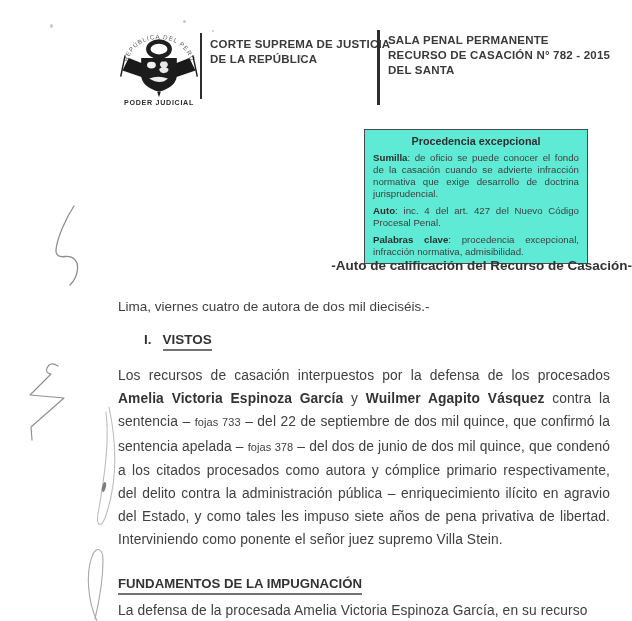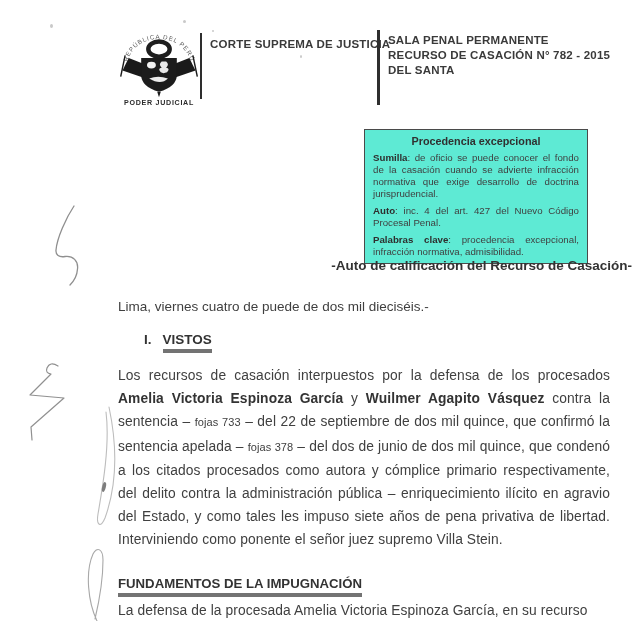--- a/index.html
+++ b/index.html
@@ -33,21 +33,21 @@
     text-align:justify;color:#3f3f3f;}
   .sumbox p:last-child{margin-bottom:1px;}
   .sumbox .lbl{font-weight:bold;color:#2e2e2e;}
 
   
   .doc-title{left:66px;top:258px;width:566px;text-align:right;
     font-weight:bold;font-size:13.5px;color:#333;}
   .dateline{left:118px;top:299px;font-size:13.5px;color:#3f3f3f;}
   .sec1{left:144px;top:332px;font-size:13.5px;font-weight:bold;color:#333;}
   .sec1 .num{margin-right:11px;}
-  .u-head{display:inline-block;border-bottom:4px solid #737373;padding-bottom:2px;}
+  .u-head{display:inline-block;border-bottom:2px solid #737373;padding-bottom:2px;}
   .para1{left:118px;top:364px;width:492px;
     font-size:13.8px;line-height:23.2px;letter-spacing:.1px;
     text-align:justify;color:#404040;}
   .b{font-weight:bold;color:#333;}
   .small-cite{font-size:11px;margin-top:12px;}
   .sec2{left:118px;top:576px;font-size:13.2px;font-weight:bold;color:#333;}
   .para2{left:118px;top:603px;width:500px;font-size:13.8px;
     letter-spacing:.1px;color:#404040;white-space:nowrap;}
 
   
@@ -82,40 +82,41 @@
     <path d="M 44 60 q 10 -4 21 0 q -8 8 -21 0 z" fill="#ededed"></path>
     <path d="M 53 75 L 57 75 L 55 81 Z" fill="#1c1c1c"></path>
   </g>
   <text x="55" y="90" text-anchor="middle" font-size="8" font-weight="bold" fill="#2c2c2c" letter-spacing="0.8">PODER JUDICIAL</text>
 </svg>
 
 <div class="abs vdiv vdiv1"></div>
 
 <div class="abs hdr-block hdr-court">
   <div>CORTE SUPREMA DE JUSTICIA</div>
+  <div>DE LA REPÚBLICA</div>
 </div>
 
 <div class="abs vdiv vdiv2"></div>
 
 <div class="abs hdr-block hdr-case">
   <div>SALA PENAL PERMANENTE</div>
   <div>RECURSO DE CASACIÓN N° 782 - 2015</div>
   <div>DEL SANTA</div>
 </div>
 
 <div class="abs sumbox">
   <div class="bx-title">Procedencia excepcional</div>
   <p><span class="lbl">Sumilla</span><span>: de oficio se puede conocer el fondo de la casación cuando se advierte infracción normativa que exige desarrollo de doctrina jurisprudencial.</span></p>
   <p><span class="lbl">Auto</span><span>: inc. 4 del art. 427 del Nuevo Código Procesal Penal.</span></p>
   <p><span class="lbl">Palabras clave</span><span>: procedencia excepcional, infracción normativa, admisibilidad.</span></p>
 </div>
 
 <div class="abs doc-title">-Auto de calificación del Recurso de Casación-</div>
 
-<div class="abs dateline">Lima, viernes cuatro de puede de dos mil dieciséis.-</div>
+<div class="abs dateline">Lima, viernes cuatro de autora de dos mil dieciséis.-</div>
 
 <div class="abs sec1">
   <span class="num">I.</span><span class="u-head">VISTOS</span>
 </div>
 
 <div class="abs para1"><span>Los recursos de casación interpuestos por la defensa de los procesados </span><span class="b">Amelia Victoria Espinoza García</span><span> y </span><span class="b">Wuilmer Agapito Vásquez</span><span> contra la sentencia – </span><span class="small-cite">fojas 733</span><span> – del 22 de septiembre de dos mil quince, que confirmó la sentencia apelada – </span><span class="small-cite">fojas 378</span><span> – del dos de junio de dos mil quince, que condenó a los citados procesados como autora y cómplice primario respectivamente, del delito contra la administración pública – enriquecimiento ilícito en agravio del Estado, y como tales les impuso siete años de pena privativa de libertad. Interviniendo como ponente el señor juez supremo Villa Stein.</span></div>
 
 <div class="abs sec2">
   <span class="u-head">FUNDAMENTOS DE LA IMPUGNACIÓN</span>
 </div>

